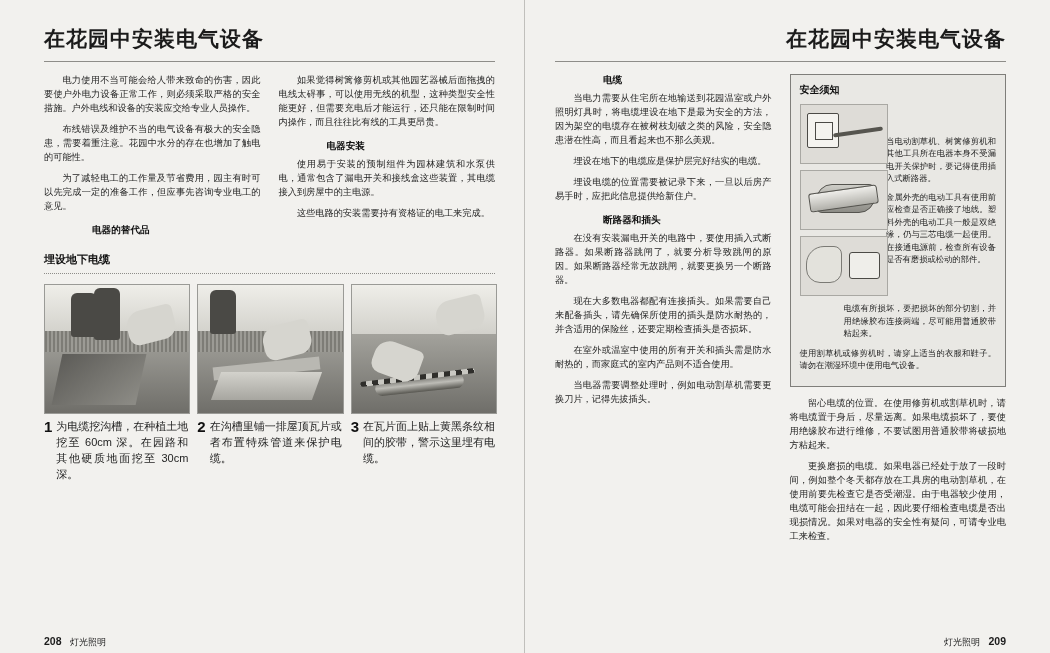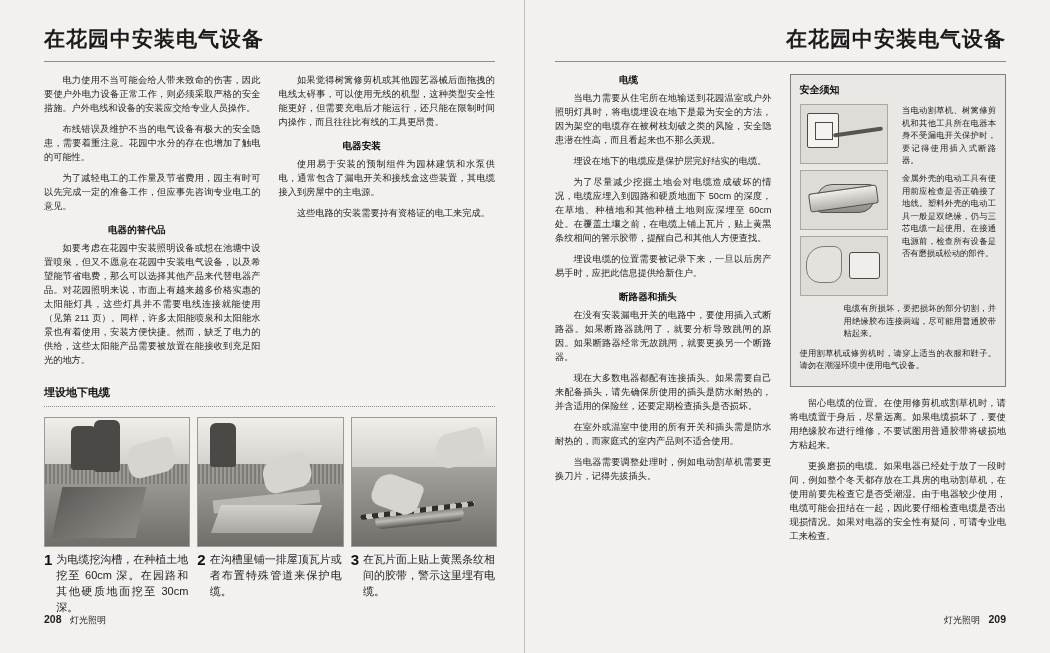--- a/index.html
+++ b/index.html
@@ -26,21 +26,21 @@
 
   .cols{display:flex;gap:18px;}
   .col{flex:1;min-width:0;}
   p{
     margin:0 0 7px 0;
     font-size:9.2px;line-height:1.52;color:#1e1e1e;text-align:justify;
     text-indent:2em;
   }
   p.noindent{text-indent:0;}
   h3{
-    font-size:9.6px;font-weight:bold;color:#111;margin:10px 0 5px 16px;padding-left:48px;
+    font-size:9.6px;font-weight:bold;color:#111;margin:10px 0 5px 0;padding-left:48px;
   }
   h3:first-child{margin-top:0;}
   .sec-head{
     font-size:11px;font-weight:bold;color:#111;margin:10px 0 6px 0;
   }
 
   
   .figures{display:flex;gap:9px;margin-top:4px;}
   .figblock{flex:1;}
   .photo{
@@ -77,21 +77,21 @@
   .cap{display:flex;gap:4px;margin-top:5px;}
   .capnum{font-size:15px;font-weight:bold;color:#111;line-height:1;}
   .captext{font-size:11px;line-height:1.45;color:#1e1e1e;text-align:justify;}
 
   
   .safety-box{
     border:1px solid #7f7e7a;background:#e9e8e4;
     padding:8px 9px;margin-bottom:10px;
   }
   .safety-title{font-size:10px;font-weight:bold;margin:0 0 7px 0;color:#111;}
-  .sb-cols{display:flex;gap:16px;}
+  .sb-cols{display:flex;gap:0;align-items:center;}
   .sb-art{width:44%;}
   .sb-text{flex:1;}
   .sb-text p{font-size:8.3px;line-height:1.5;margin:0 0 6px 0;}
   .art{position:relative;width:100%;height:58px;background:#dedcd7;
     border:1px solid #a9a8a3;margin-bottom:6px;overflow:hidden;}
   .art .outlet{position:absolute;left:8%;top:14%;width:34%;height:56%;
     background:#f4f3ef;border:1px solid #4b4a46;border-radius:2px;}
   .art .outlet:after{content:"";position:absolute;left:22%;top:24%;
     width:56%;height:48%;border:1px solid #4b4a46;}
   .art .cordA{position:absolute;right:4%;top:42%;width:58%;height:4px;
@@ -101,21 +101,21 @@
     border:1px solid #55544f;border-radius:16px 6px 16px 6px;}
   .art .blade{position:absolute;left:10%;top:30%;width:78%;height:30%;
     background:linear-gradient(to bottom,#efeeea,#b0afa9);
     border:1px solid #55544f;transform:rotate(-8deg);border-radius:3px;}
   .art .hand2{position:absolute;left:6%;top:16%;width:40%;height:60%;
     background:#e3e2dc;border:1px solid #7b7a75;border-radius:18px 8px 12px 14px;}
   .art .plug{position:absolute;right:8%;top:26%;width:34%;height:42%;
     background:#efeeea;border:1px solid #4b4a46;border-radius:3px;}
 
   .footer{
-    position:absolute;bottom:26px;font-size:9px;color:#1b1b1b;
+    position:absolute;bottom:4px;font-size:9px;color:#1b1b1b;
   }
   .footer-left{left:44px;}
   .footer-right{right:44px;}
   .pgnum{font-weight:bold;font-size:10.5px;}
   .footer-left .pgnum{margin-right:6px;}
   .footer-right .pgnum{margin-left:6px;text-align:right;}
 </style>
 </head>
 <body>
 
@@ -124,21 +124,20 @@
   <div class="page page-left">
     <h1 class="page-title">在花园中安装电气设备</h1>
     <hr class="rule">
 
     <div class="cols">
       <div class="col">
         <p>电力使用不当可能会给人带来致命的伤害，因此要使户外电力设备正常工作，则必须采取严格的安全措施。户外电线和设备的安装应交给专业人员操作。</p>
         <p>布线错误及维护不当的电气设备有极大的安全隐患，需要着重注意。花园中水分的存在也增加了触电的可能性。</p>
         <p>为了减轻电工的工作量及节省费用，园主有时可以先完成一定的准备工作，但应事先咨询专业电工的意见。</p>
         <h3>电器的替代品</h3>
-        <p>如要考虑在花园中安装照明设备或想在池塘中设置喷泉，但又不愿意在花园中安装电气设备，以及希望能节省电费，那么可以选择其他产品来代替电器产品。对花园照明来说，市面上有越来越多价格实惠的太阳能灯具，这些灯具并不需要电线连接就能使用（见第 211 页）。同样，许多太阳能喷泉和太阳能水景也有着使用，安装方便快捷。然而，缺乏了电力的供给，这些太阳能产品需要被放置在能接收到充足阳光的地方。</p>
       </div>
       <div class="col">
         <p>如果觉得树篱修剪机或其他园艺器械后面拖拽的电线太碍事，可以使用无线的机型，这种类型安全性能更好，但需要充电后才能运行，还只能在限制时间内操作，而且往往比有线的工具更昂贵。</p>
         <h3>电器安装</h3>
         <p>使用易于安装的预制组件为园林建筑和水泵供电，通常包含了漏电开关和接线盒这些装置，其电缆接入到房屋中的主电源。</p>
         <p>这些电路的安装需要持有资格证的电工来完成。</p>
       </div>
     </div>
 
     <div class="sec-head">埋设地下电缆</div>
@@ -201,21 +200,20 @@
 
   <div class="page page-right">
     <h1 class="page-title title-right">在花园中安装电气设备</h1>
     <hr class="rule">
 
     <div class="cols">
       <div class="col">
         <h3>电缆</h3>
         <p>当电力需要从住宅所在地输送到花园温室或户外照明灯具时，将电缆埋设在地下是最为安全的方法，因为架空的电缆存在被树枝划破之类的风险，安全隐患潜在性高，而且看起来也不那么美观。</p>
         <p>埋设在地下的电缆应是保护层完好结实的电缆。</p>
-        <p>为了尽量减少挖掘土地会对电缆造成破坏的情况，电缆应埋入到园路和硬质地面下 50cm 的深度，在草地、种植地和其他种植土地则应深埋至 60cm 处。在覆盖土壤之前，在电缆上铺上瓦片，贴上黄黑条纹相间的警示胶带，提醒自己和其他人方便查找。</p>
         <p>埋设电缆的位置需要被记录下来，一旦以后房产易手时，应把此信息提供给新住户。</p>
         <h3>断路器和插头</h3>
         <p>在没有安装漏电开关的电路中，要使用插入式断路器。如果断路器跳闸了，就要分析导致跳闸的原因。如果断路器经常无故跳闸，就要更换另一个断路器。</p>
         <p>现在大多数电器都配有连接插头。如果需要自己来配备插头，请先确保所使用的插头是防水耐热的，并含适用的保险丝，还要定期检查插头是否损坏。</p>
         <p>在室外或温室中使用的所有开关和插头需是防水耐热的，而家庭式的室内产品则不适合使用。</p>
         <p>当电器需要调整处理时，例如电动割草机需要更换刀片，记得先拔插头。</p>
       </div>
 
       <div class="col">
         <div class="safety-box">

